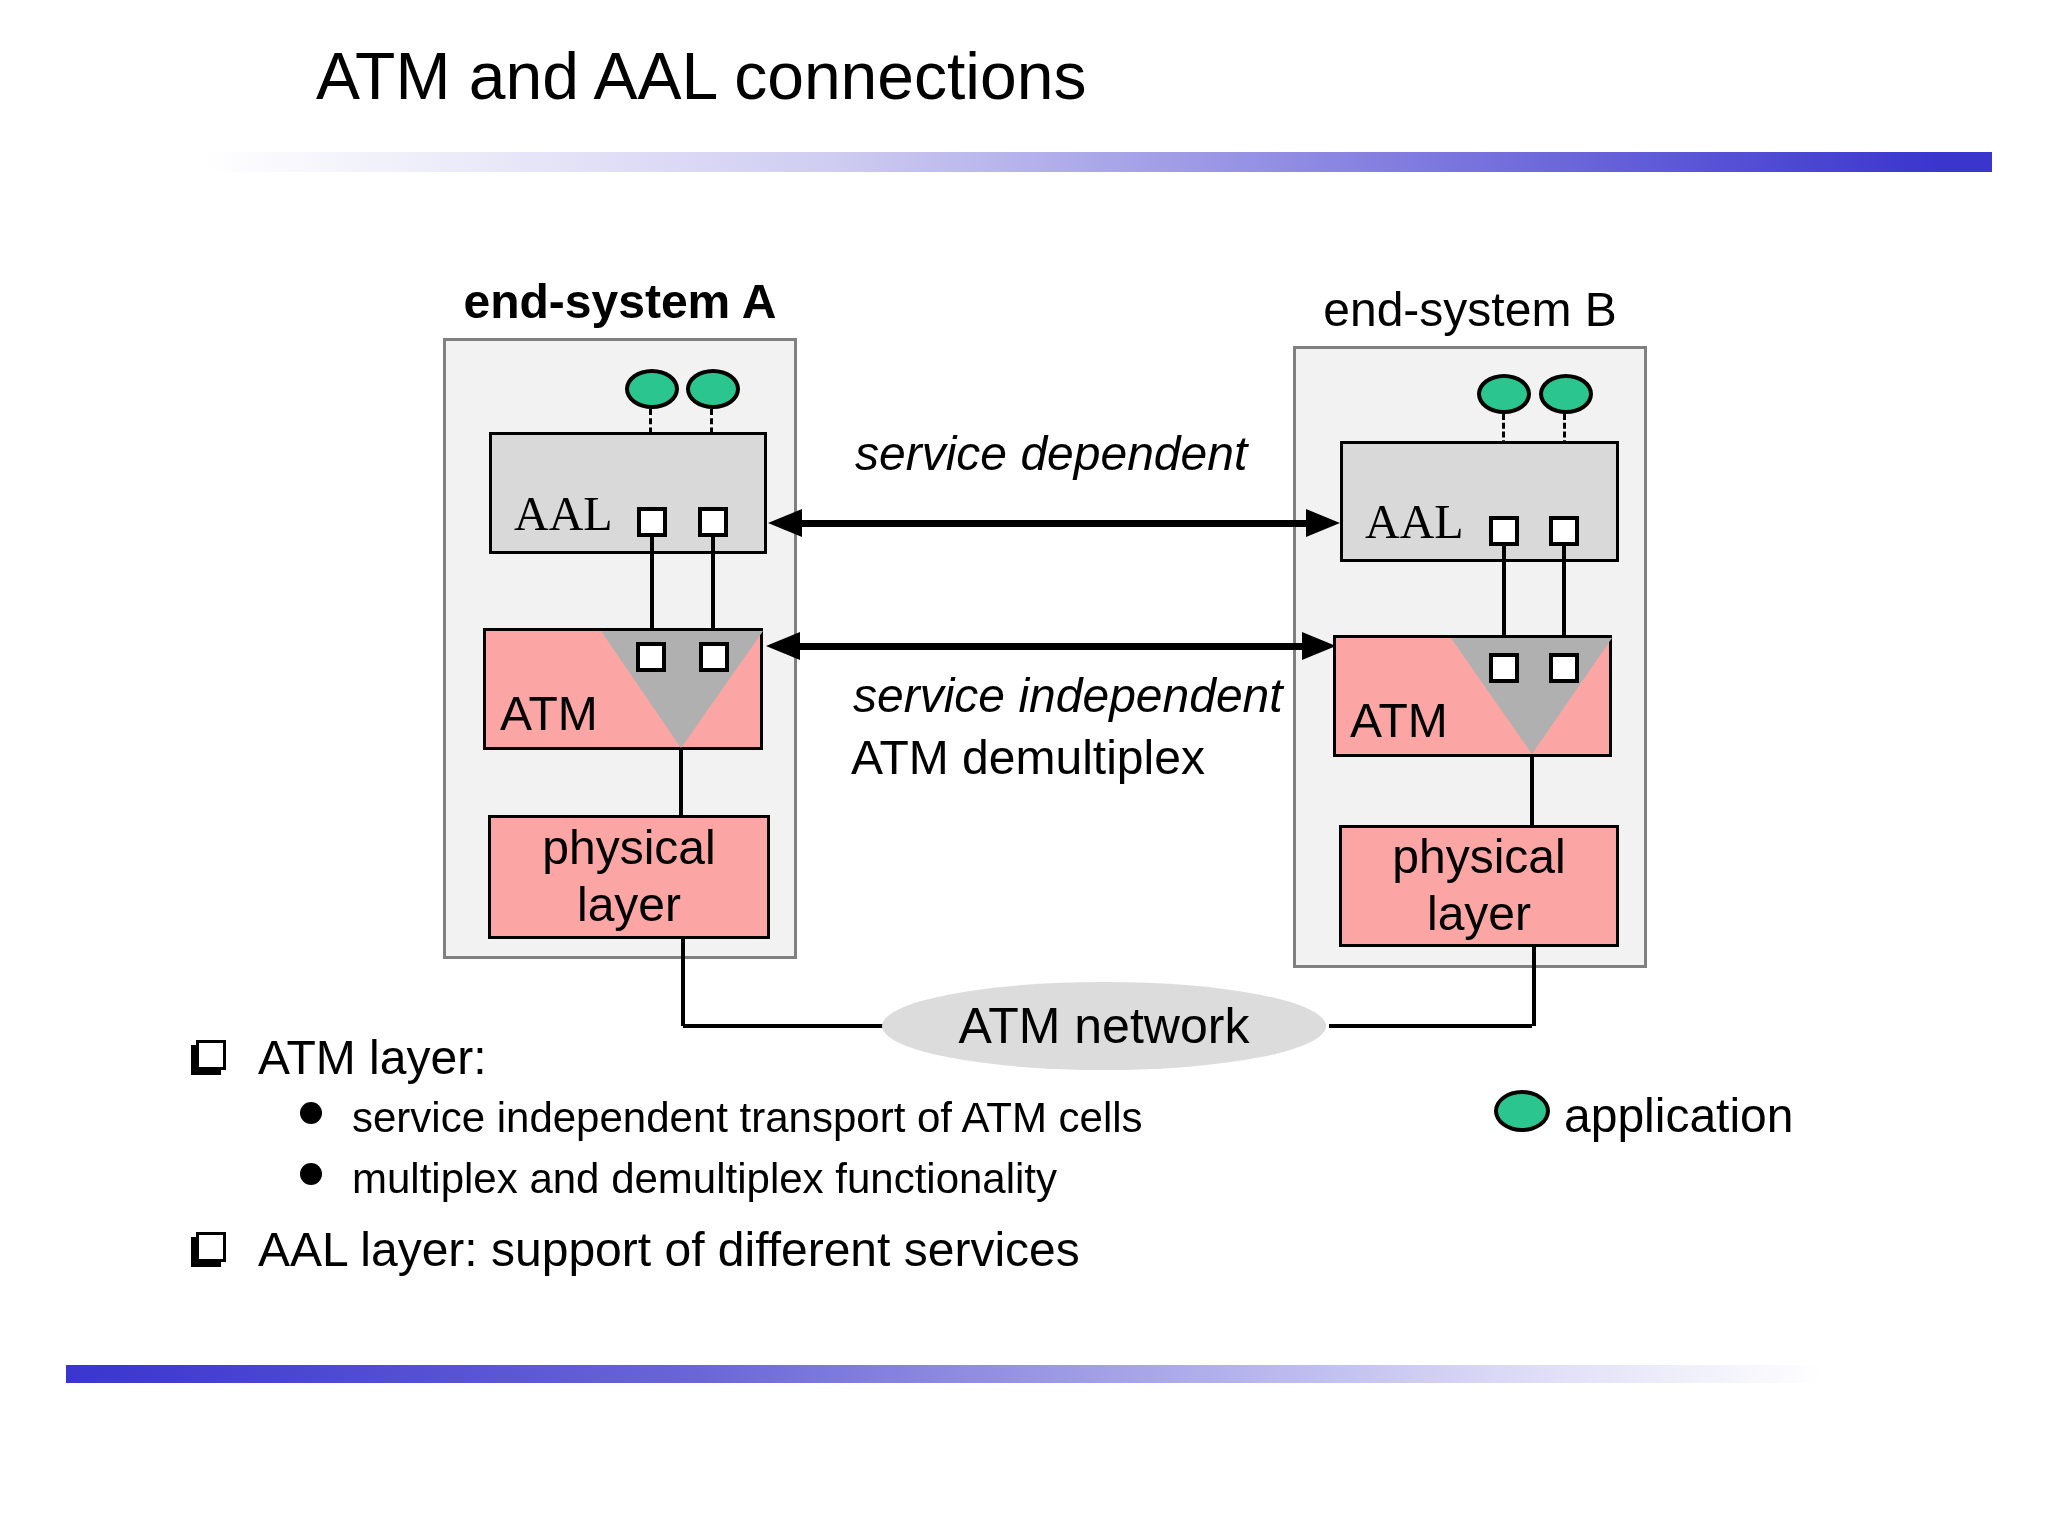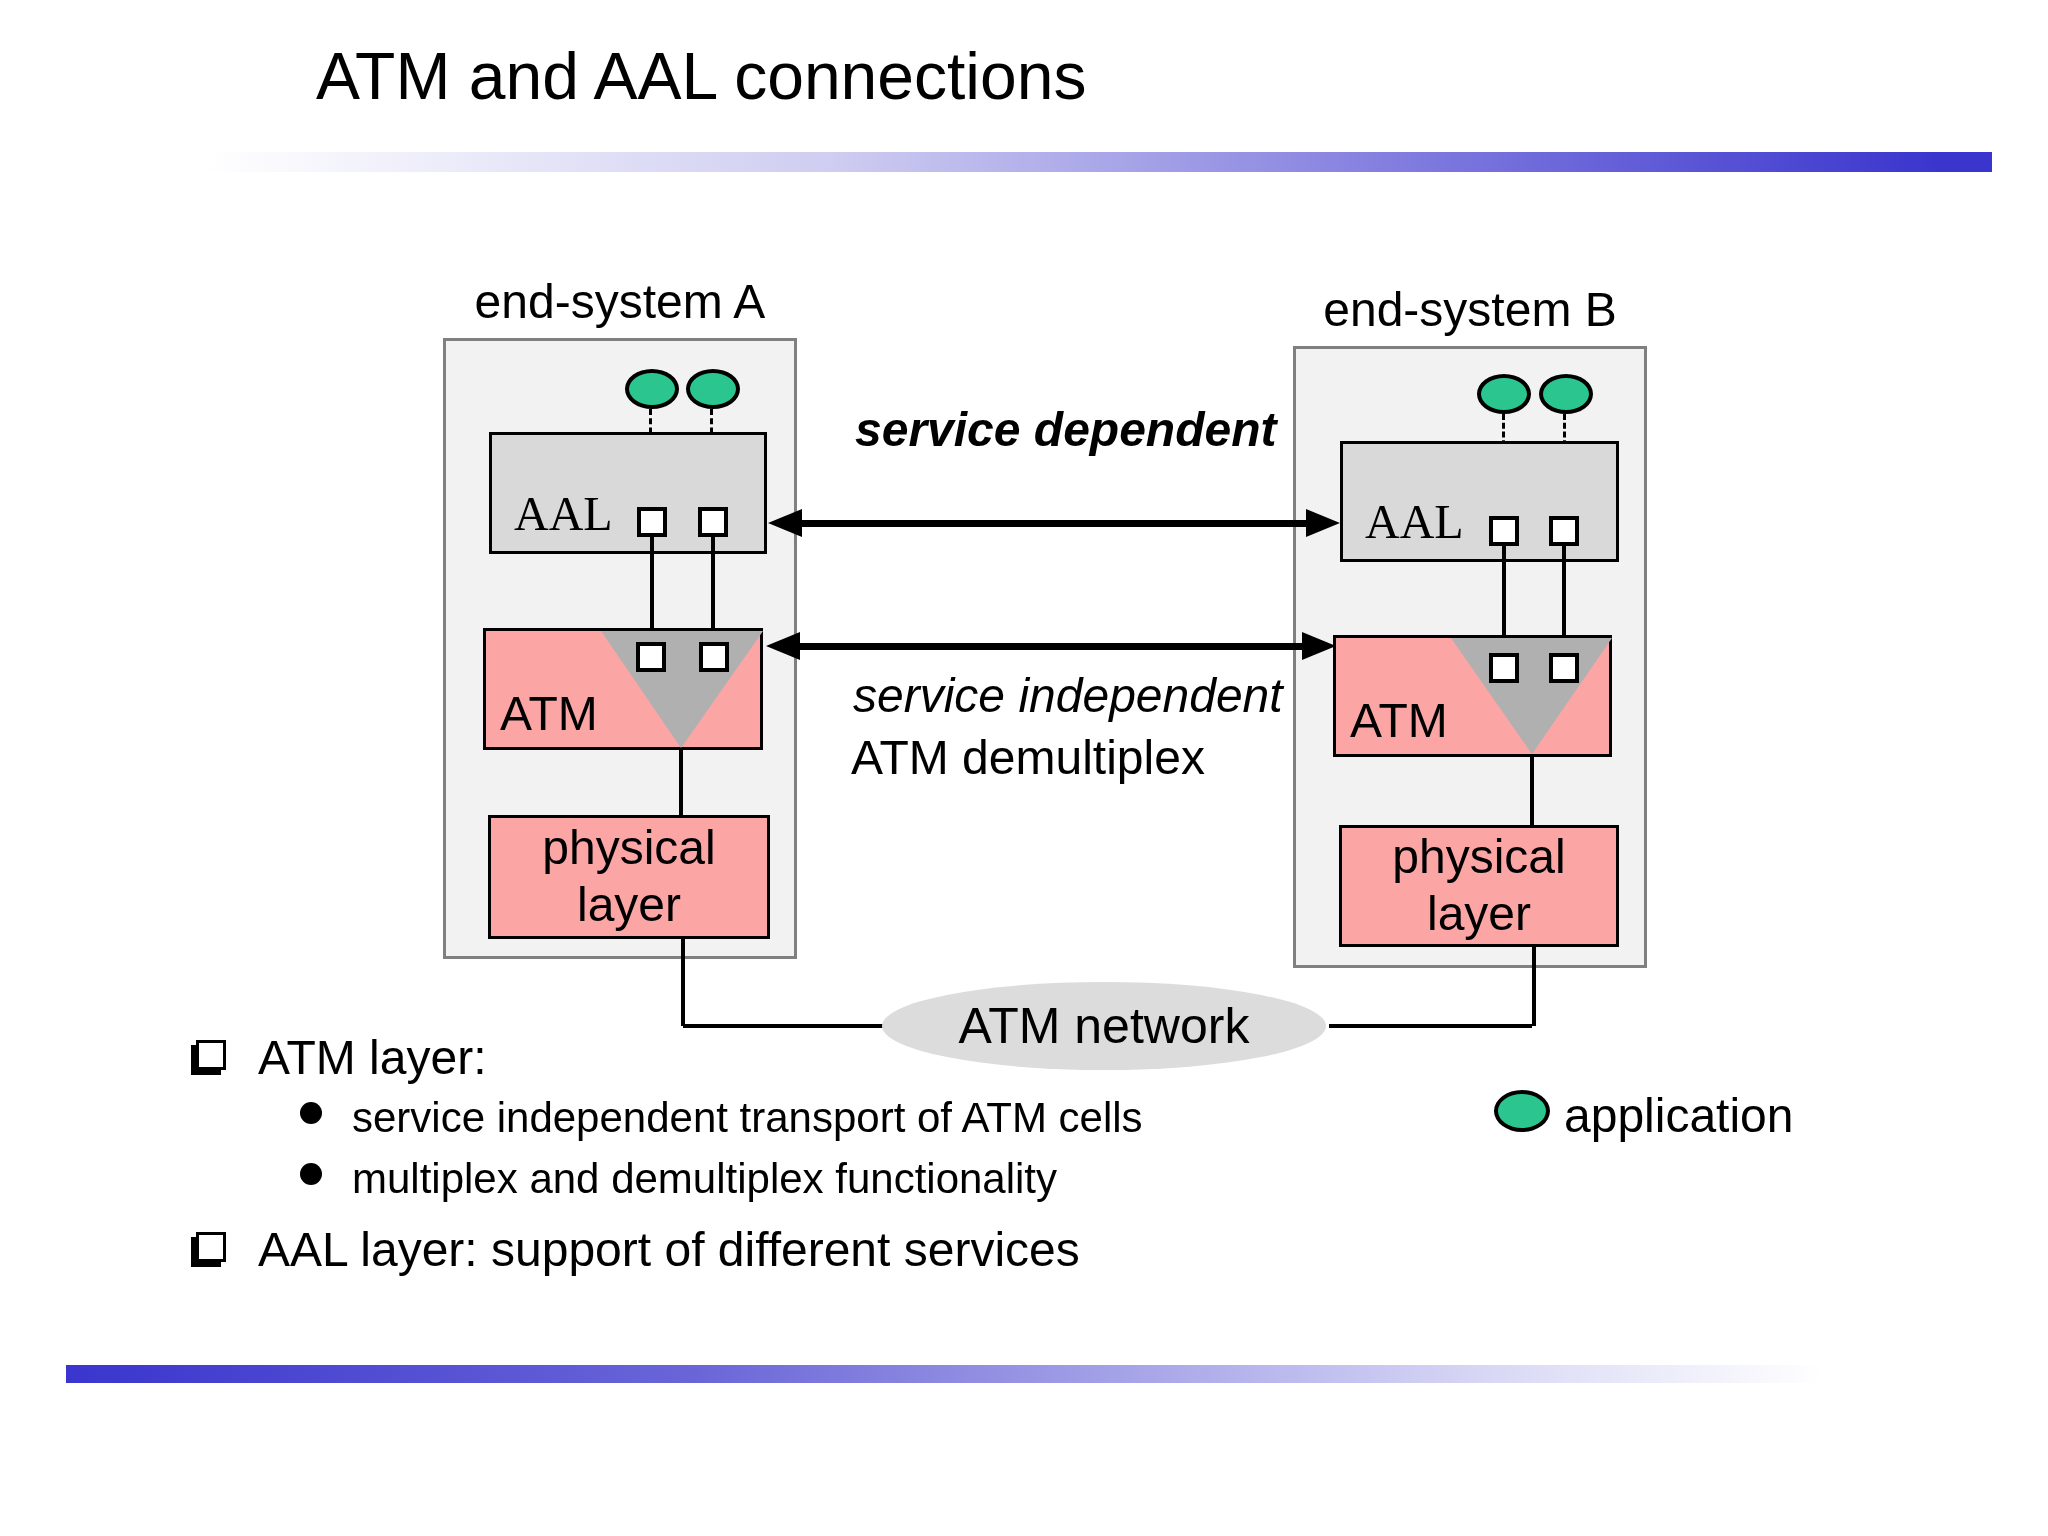--- a/index.html
+++ b/index.html
@@ -52,21 +52,21 @@
   #legend-label{left:1564px;top:1088px;font-size:48px;white-space:nowrap;}
 </style>
 </head>
 <body>
 
 <div id="slide">
 
   <div class="abs" id="page-title">ATM and AAL connections</div>
   <div class="abs" id="top-bar"></div>
 
-  <div class="abs sys-label" style="left:443px;top:274px;width:354px;">end-system A</div>
+  <div class="abs sys-label" style="left:443px;top:274px;width:354px;font-weight:bold;">end-system A</div>
   <div class="abs sys-outer" style="left:443px;top:338px;width:354px;height:621px;"></div>
 
   <div class="abs app-ellipse" style="left:625px;top:369px;"></div>
   <div class="abs app-ellipse" style="left:686px;top:369px;"></div>
   <div class="abs dashline" style="left:649px;top:409px;height:98px;"></div>
   <div class="abs dashline" style="left:710px;top:409px;height:98px;"></div>
 
   <div class="abs layer-box aal-box" style="left:489px;top:432px;width:278px;height:122px;">
     <span class="layer-tag" style="left:22px;bottom:10px;">AAL</span>
   </div>
@@ -119,21 +119,21 @@
     <span class="head-l"></span>
     <span class="shaft"></span>
     <span class="head-r"></span>
   </div>
   <div class="abs dbl-arrow" style="left:766px;top:632px;width:570px;">
     <span class="head-l"></span>
     <span class="shaft"></span>
     <span class="head-r"></span>
   </div>
 
-  <div class="abs ann it" style="left:855px;top:402px;font-weight:bold;">service dependent</div>
+  <div class="abs ann it" style="left:855px;top:426px;">service dependent</div>
   <div class="abs ann it" style="left:853px;top:668px;">service independent</div>
   <div class="abs ann" style="left:851px;top:730px;">ATM demultiplex</div>
 
   <div class="abs" id="atm-network">
     <span>ATM network</span>
   </div>
 
   <div class="abs bullet-sq" style="left:196px;top:1040px;"></div>
   <div class="abs b-l1" style="left:258px;top:1030px;">ATM layer:</div>
 

